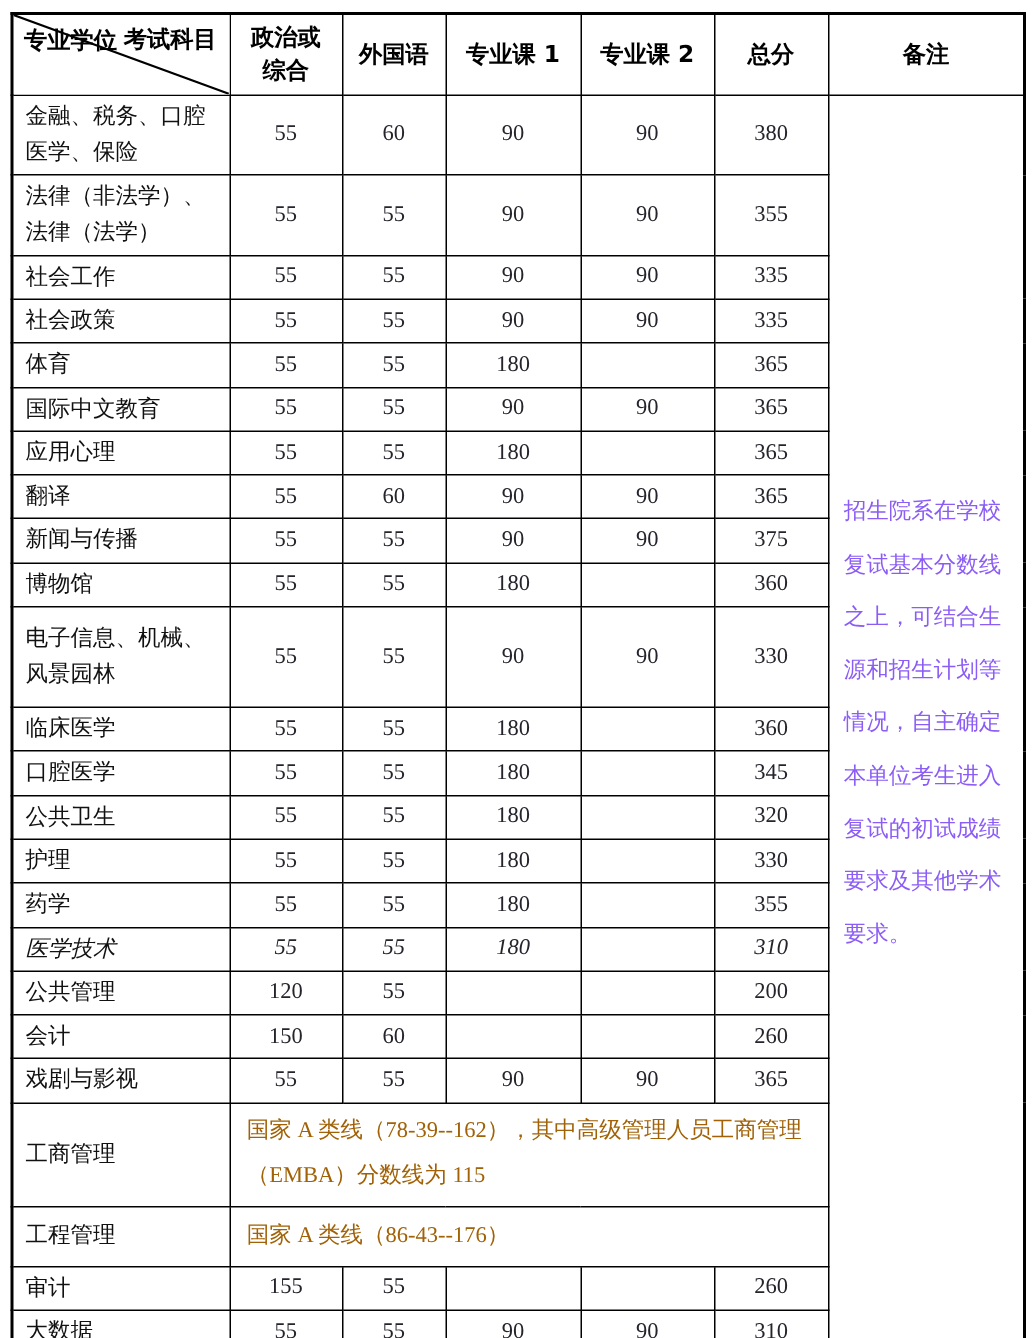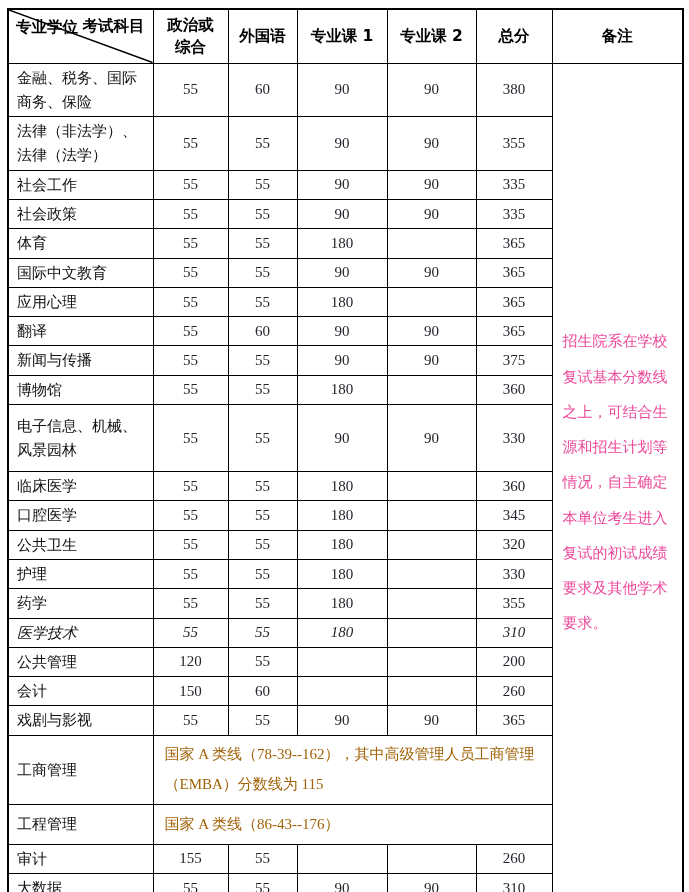--- a/index.html
+++ b/index.html
@@ -57,21 +57,21 @@
     vertical-align: middle;
     padding: 4px 8px 4px 11px;
     line-height: 1.95;
     color: #a16207;
   }
   td.remark { vertical-align: middle; padding: 0 6px 0 10px; }
   .remark-text {
     font-size: 15px;
     line-height: 2.35;
     text-align: left;
-    color: #ec4899;
+    color: #8b5cf6;
   }
 </style>
 </head>
 <body>
 
 <div class="page">
   <table class="score-table">
     <colgroup>
       <col style="width:145px">
       <col style="width:75px">
@@ -93,21 +93,21 @@
         <th>政治或综合</th>
         <th>外国语</th>
         <th>专业课 1</th>
         <th>专业课 2</th>
         <th>总分</th>
         <th>备注</th>
       </tr>
     </thead>
     <tbody>
         <tr style="height: 50px;">
-          <td class="label">金融、税务、国际商务、保险</td>
+          <td class="label">金融、税务、口腔医学、保险</td>
           <td class="num">55</td>
           <td class="num">60</td>
           <td class="num">90</td>
           <td class="num">90</td>
           <td class="num">380</td>
           <td rowspan="24" class="remark">
             <div class="remark-text">招生院系在学校复试基本分数线之上，可结合生源和招生计划等情况，自主确定本单位考生进入复试的初试成绩要求及其他学术要求。</div>
           </td>
         </tr>
         <tr style="height: 50px;">

